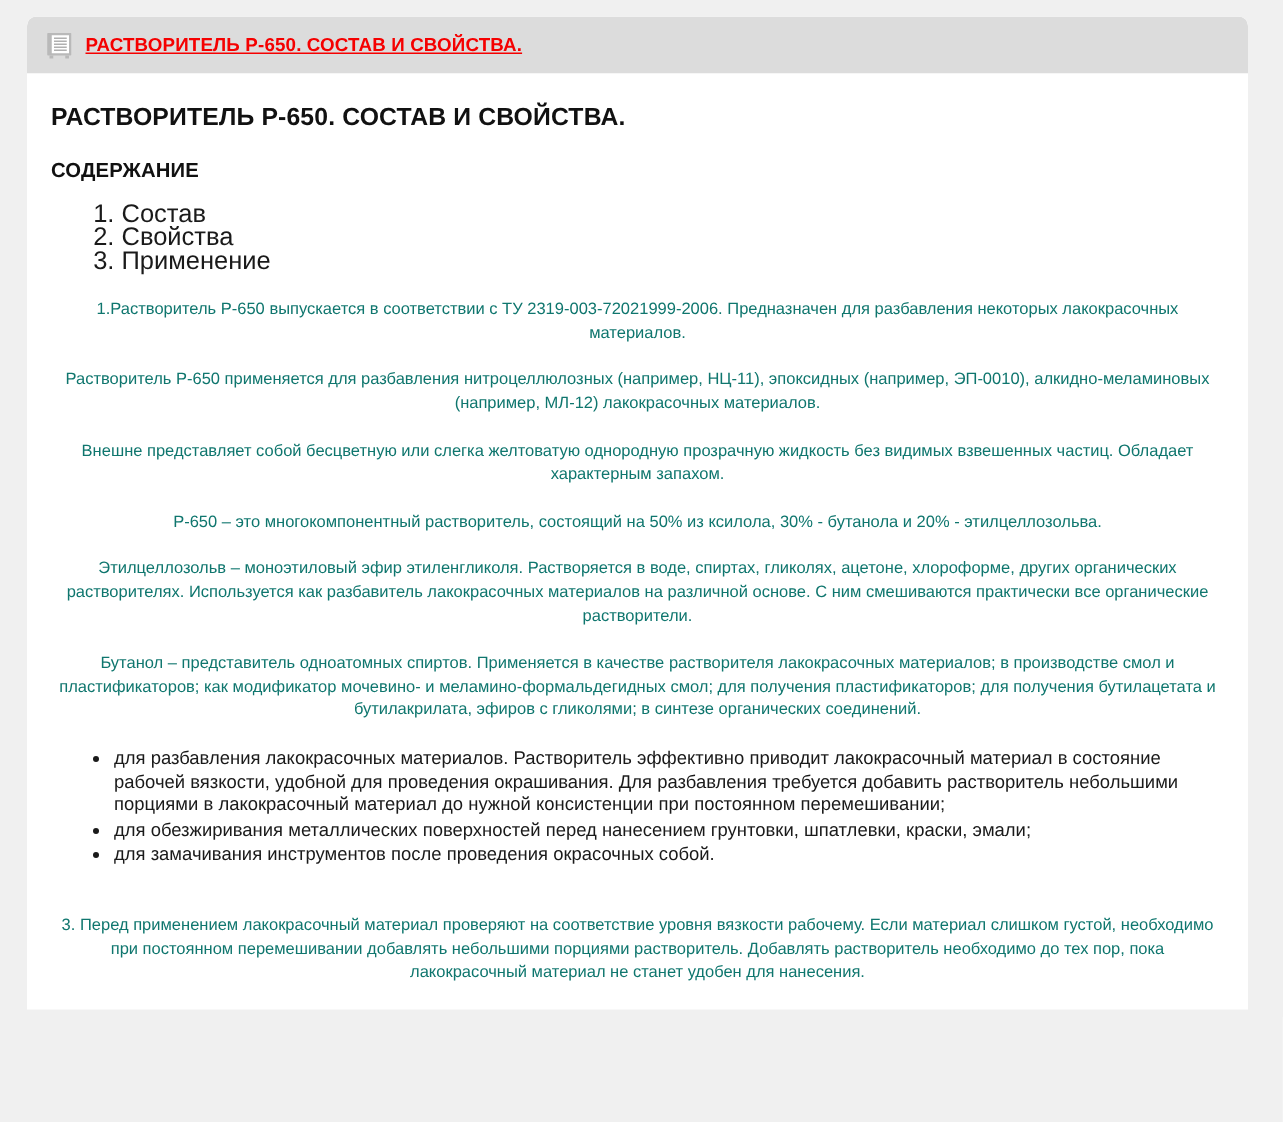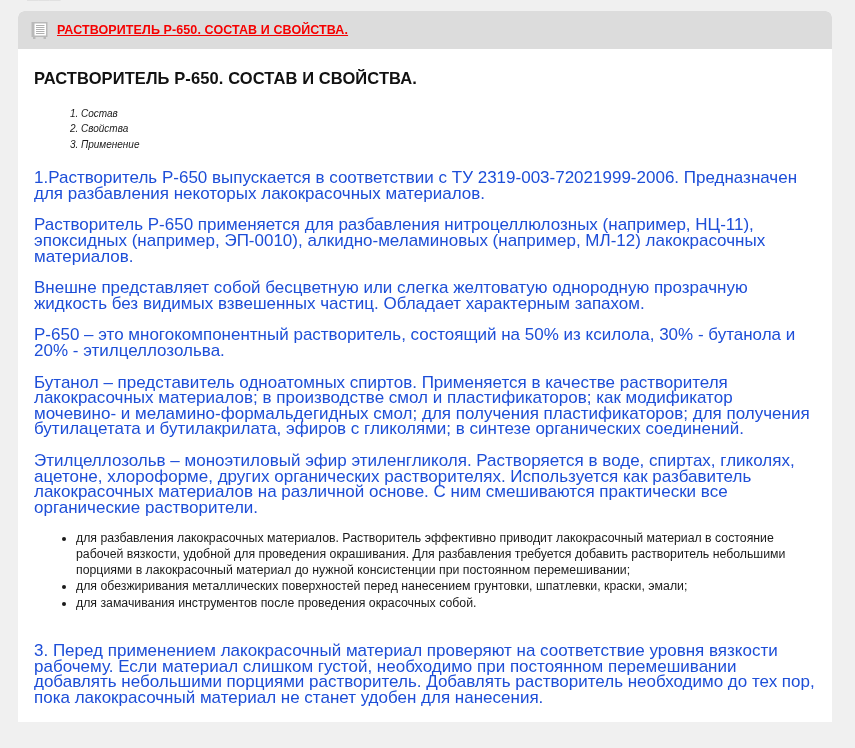--- a/index.html
+++ b/index.html
@@ -96,32 +96,31 @@
     font-size: 13.5px;
     font-weight: bold;
     margin: 0 0 14px 0;
     letter-spacing: .1px;
     color: #111;
   }
 
   ol.toc {
     margin: 0 0 18px 0;
     padding-left: 47px;
-    font-size: 10px;
+    font-size: 17px;
     line-height: 15.4px;
-    font-style: italic;
   }
   ol.toc li { margin: 0; padding: 0; }
 
   p.para {
-    font-size: 17px;
+    font-size: 11px;
     line-height: 15.6px;
     margin: 0 0 16px 0;
-    color: #1d4ed8;
-    text-align: left;
+    color: #0f766e;
+    text-align: center;
   }
 
   ul.usage {
     margin: 0 0 32px 0;
     padding-left: 42px;
     font-size: 12.3px;
     line-height: 15.6px;
     list-style-type: disc;
   }
   ul.usage li { margin: 0 0 1px 0; }
@@ -148,33 +147,34 @@
         <rect x="3" y="16" width="2.5" height="2" fill="#b9b9b9"></rect>
         <rect x="13.5" y="16" width="2.5" height="2" fill="#b9b9b9"></rect>
       </svg>
       <a class="header-link" href="#">РАСТВОРИТЕЛЬ Р-650. СОСТАВ И СВОЙСТВА.</a>
     </div>
 
     <div class="card-body">
 
       <h1 class="doc-title">РАСТВОРИТЕЛЬ Р-650. СОСТАВ И СВОЙСТВА.</h1>
 
+      <h2 class="doc-subtitle">СОДЕРЖАНИЕ</h2>
 
       <ol class="toc">
         <li>Состав</li>
         <li>Свойства</li>
         <li>Применение</li>
       </ol>
 
       <p class="para">1.Растворитель Р-650 выпускается в соответствии с ТУ 2319-003-72021999-2006. Предназначен для разбавления некоторых лакокрасочных материалов.</p>
       <p class="para">Растворитель Р-650 применяется для разбавления нитроцеллюлозных (например, НЦ-11), эпоксидных (например, ЭП-0010), алкидно-меламиновых (например, МЛ-12) лакокрасочных материалов.</p>
       <p class="para">Внешне представляет собой бесцветную или слегка желтоватую однородную прозрачную жидкость без видимых взвешенных частиц. Обладает характерным запахом.</p>
       <p class="para">Р-650 – это многокомпонентный растворитель, состоящий на 50% из ксилола, 30% - бутанола и 20% - этилцеллозольва.</p>
+      <p class="para">Этилцеллозольв – моноэтиловый эфир этиленгликоля. Растворяется в воде, спиртах, гликолях, ацетоне, хлороформе, других органических растворителях. Используется как разбавитель лакокрасочных материалов на различной основе. С ним смешиваются практически все органические растворители.</p>
       <p class="para">Бутанол – представитель одноатомных спиртов. Применяется в качестве растворителя лакокрасочных материалов; в производстве смол и пластификаторов; как модификатор мочевино- и меламино-формальдегидных смол; для получения пластификаторов; для получения бутилацетата и бутилакрилата, эфиров с гликолями; в синтезе органических соединений.</p>
-      <p class="para">Этилцеллозольв – моноэтиловый эфир этиленгликоля. Растворяется в воде, спиртах, гликолях, ацетоне, хлороформе, других органических растворителях. Используется как разбавитель лакокрасочных материалов на различной основе. С ним смешиваются практически все органические растворители.</p>
 
 
       <ul class="usage">
         <li>для разбавления лакокрасочных материалов. Растворитель эффективно приводит лакокрасочный материал в состояние рабочей вязкости, удобной для проведения окрашивания. Для разбавления требуется добавить растворитель небольшими порциями в лакокрасочный материал до нужной консистенции при постоянном перемешивании;</li>
         <li>для обезжиривания металлических поверхностей перед нанесением грунтовки, шпатлевки, краски, эмали;</li>
         <li>для замачивания инструментов после проведения окрасочных собой.</li>
       </ul>
 
       <p class="para">3. Перед применением лакокрасочный материал проверяют на соответствие уровня вязкости рабочему. Если материал слишком густой, необходимо при постоянном перемешивании добавлять небольшими порциями растворитель. Добавлять растворитель необходимо до тех пор, пока лакокрасочный материал не станет удобен для нанесения.</p>
 

